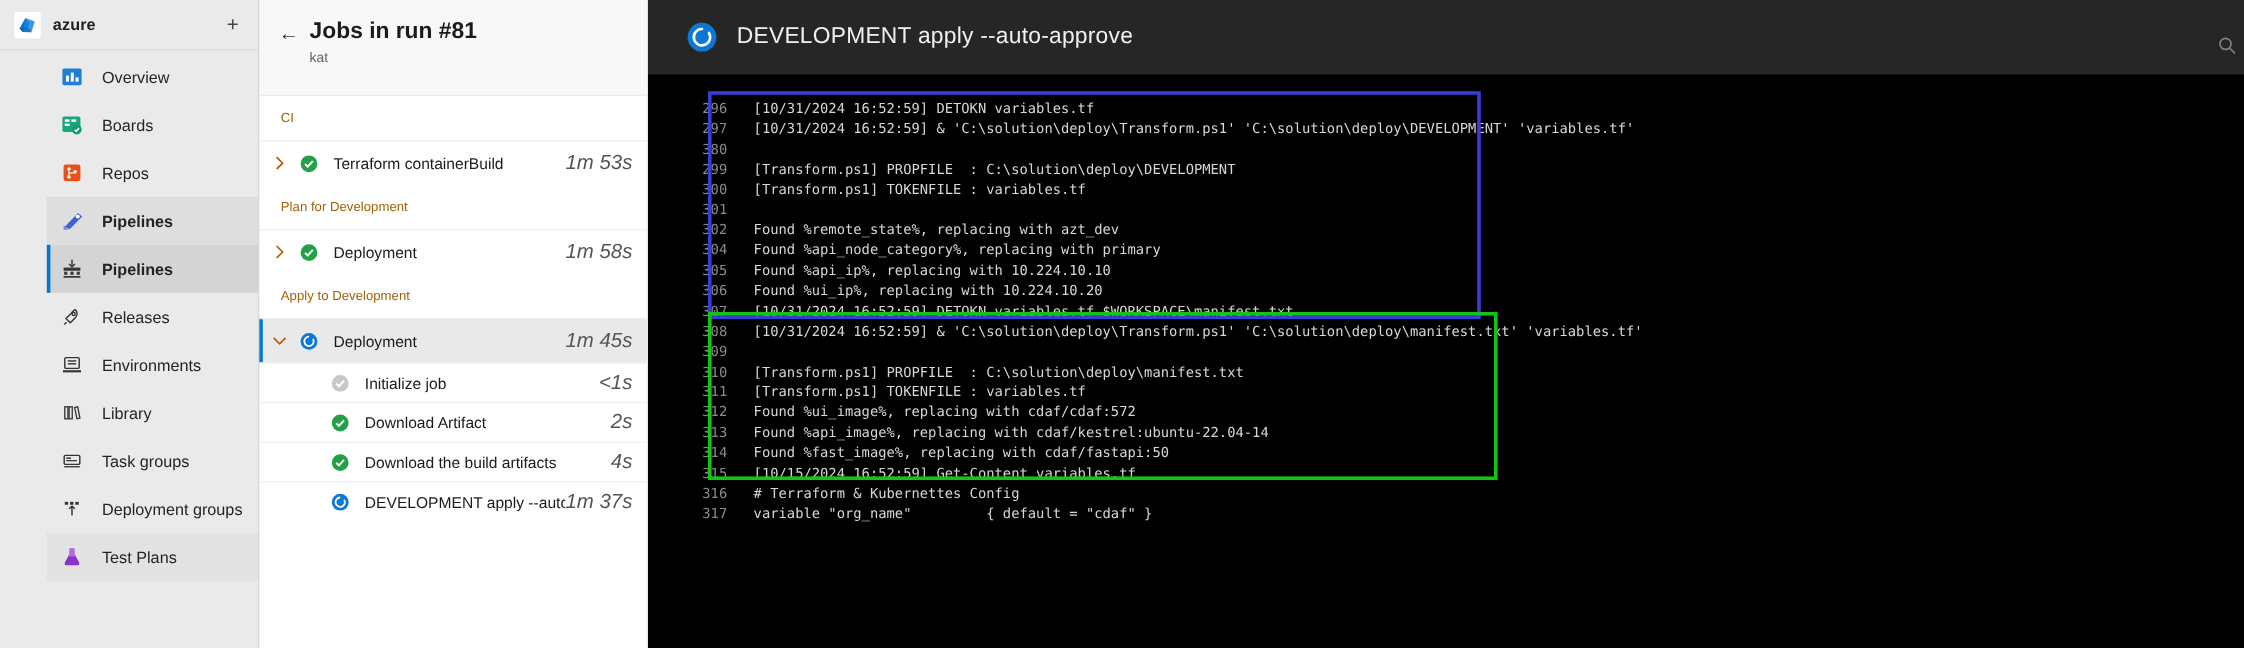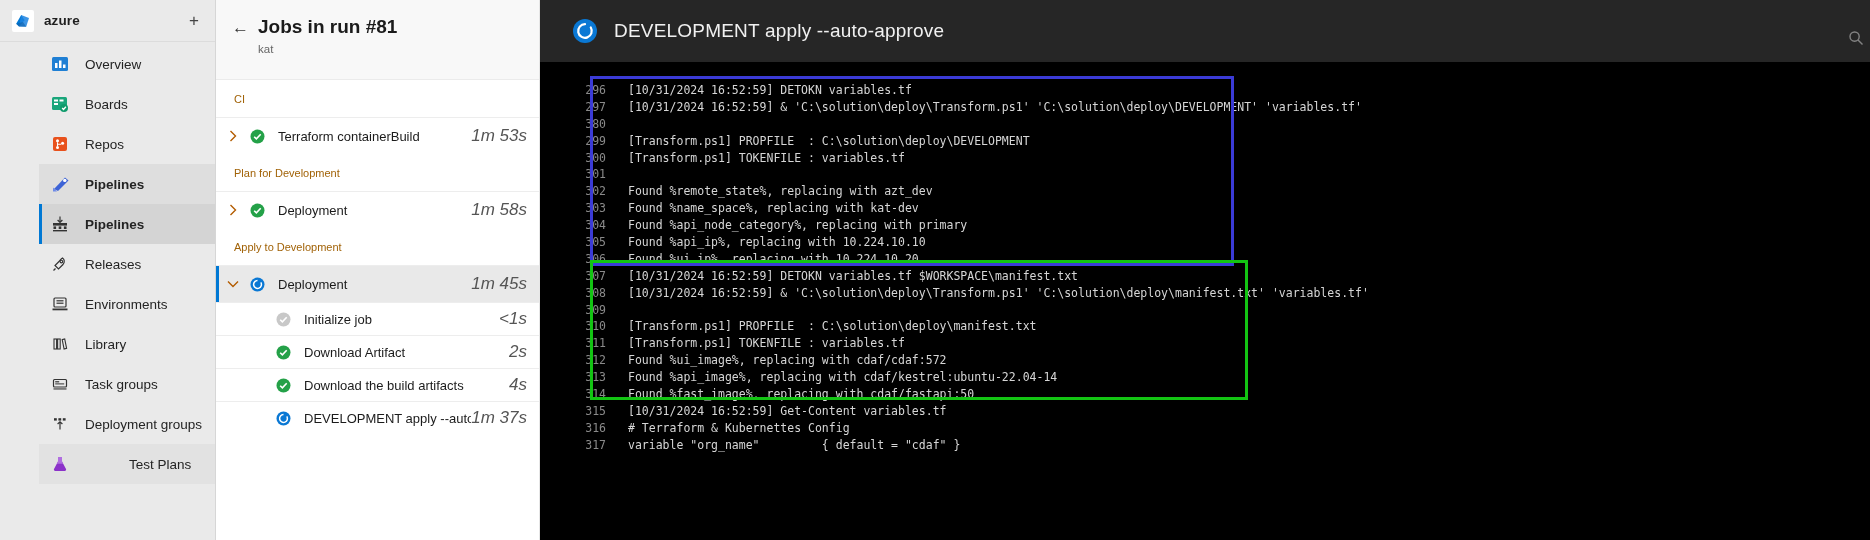--- a/index.html
+++ b/index.html
@@ -55,21 +55,21 @@
   .nav-item .ni-label { padding-left: 8px; white-space: nowrap; }
   .nav-item.group { background: #dedede; font-weight: bold; }
   .nav-item.active {
     background: #d4d4d4; font-weight: bold;
   }
   .nav-item.active::before {
     content: ""; position: absolute; left: 0; top: 0;
     width: 3px; height: 100%; background: #0078d4;
   }
   .nav-item.sub .ni-icon { justify-content: flex-start; }
-  .nav-item.testplans { background: #e2e2e2; gap: 44px; }
+  .nav-item.testplans { background: #e2e2e2; }
 
   
   .jobs {
     width: 324px; flex: 0 0 324px; height: 540px;
     background: #ffffff;
     border-right: 1px solid #e6e6e6;
     overflow: hidden;
   }
   .jobs-header {
     height: 80px; background: #f8f8f8;
@@ -437,31 +437,30 @@
       <div class="hl hl-blue" style="left:50px; top:14px; width:644px; height:190px;"></div>
       <div class="hl hl-green" style="left:50px; top:198px; width:658px; height:140px;"></div>
 
       <div class="log-line"><span class="ln">296</span><span class="lt">[10/31/2024 16:52:59] DETOKN variables.tf</span></div>
       <div class="log-line"><span class="ln">297</span><span class="lt">[10/31/2024 16:52:59] &amp; 'C:\solution\deploy\Transform.ps1' 'C:\solution\deploy\DEVELOPMENT' 'variables.tf'</span></div>
       <div class="log-line"><span class="ln">380</span><span class="lt"></span></div>
       <div class="log-line"><span class="ln">299</span><span class="lt">[Transform.ps1] PROPFILE  : C:\solution\deploy\DEVELOPMENT</span></div>
       <div class="log-line"><span class="ln">300</span><span class="lt">[Transform.ps1] TOKENFILE : variables.tf</span></div>
       <div class="log-line"><span class="ln">301</span></div>
       <div class="log-line"><span class="ln">302</span><span class="lt">Found %remote_state%, replacing with azt_dev</span></div>
-      <div class="log-line"><span class="ln">303</span><span class="lt">Found %name_space%, replacing with kat-dev</span></div>
       <div class="log-line"><span class="ln">304</span><span class="lt">Found %api_node_category%, replacing with primary</span></div>
       <div class="log-line"><span class="ln">305</span><span class="lt">Found %api_ip%, replacing with 10.224.10.10</span></div>
       <div class="log-line"><span class="ln">306</span><span class="lt">Found %ui_ip%, replacing with 10.224.10.20</span></div>
       <div class="log-line"><span class="ln">307</span><span class="lt">[10/31/2024 16:52:59] DETOKN variables.tf $WORKSPACE\manifest.txt</span></div>
       <div class="log-line"><span class="ln">308</span><span class="lt">[10/31/2024 16:52:59] &amp; 'C:\solution\deploy\Transform.ps1' 'C:\solution\deploy\manifest.txt' 'variables.tf'</span></div>
       <div class="log-line"><span class="ln">309</span><span class="lt"></span></div>
       <div class="log-line"><span class="ln">310</span><span class="lt">[Transform.ps1] PROPFILE  : C:\solution\deploy\manifest.txt</span></div>
       <div class="log-line"><span class="ln">311</span><span class="lt">[Transform.ps1] TOKENFILE : variables.tf</span></div>
       <div class="log-line"><span class="ln">312</span><span class="lt">Found %ui_image%, replacing with cdaf/cdaf:572</span></div>
       <div class="log-line"><span class="ln">313</span><span class="lt">Found %api_image%, replacing with cdaf/kestrel:ubuntu-22.04-14</span></div>
       <div class="log-line"><span class="ln">314</span><span class="lt">Found %fast_image%, replacing with cdaf/fastapi:50</span></div>
-      <div class="log-line"><span class="ln">315</span><span class="lt">[10/31/2024 16:52:59] Get-Content variables.tf</span></div>
+      <div class="log-line"><span class="ln">315</span><span class="lt">[10/15/2024 16:52:59] Get-Content variables.tf</span></div>
       <div class="log-line"><span class="ln">316</span><span class="lt"># Terraform &amp; Kubernettes Config</span></div>
       <div class="log-line"><span class="ln">317</span><span class="lt">variable "org_name"         { default = "cdaf" }</span></div>
     </div>
   </div>
 
 </div>
 
 </body></html>

